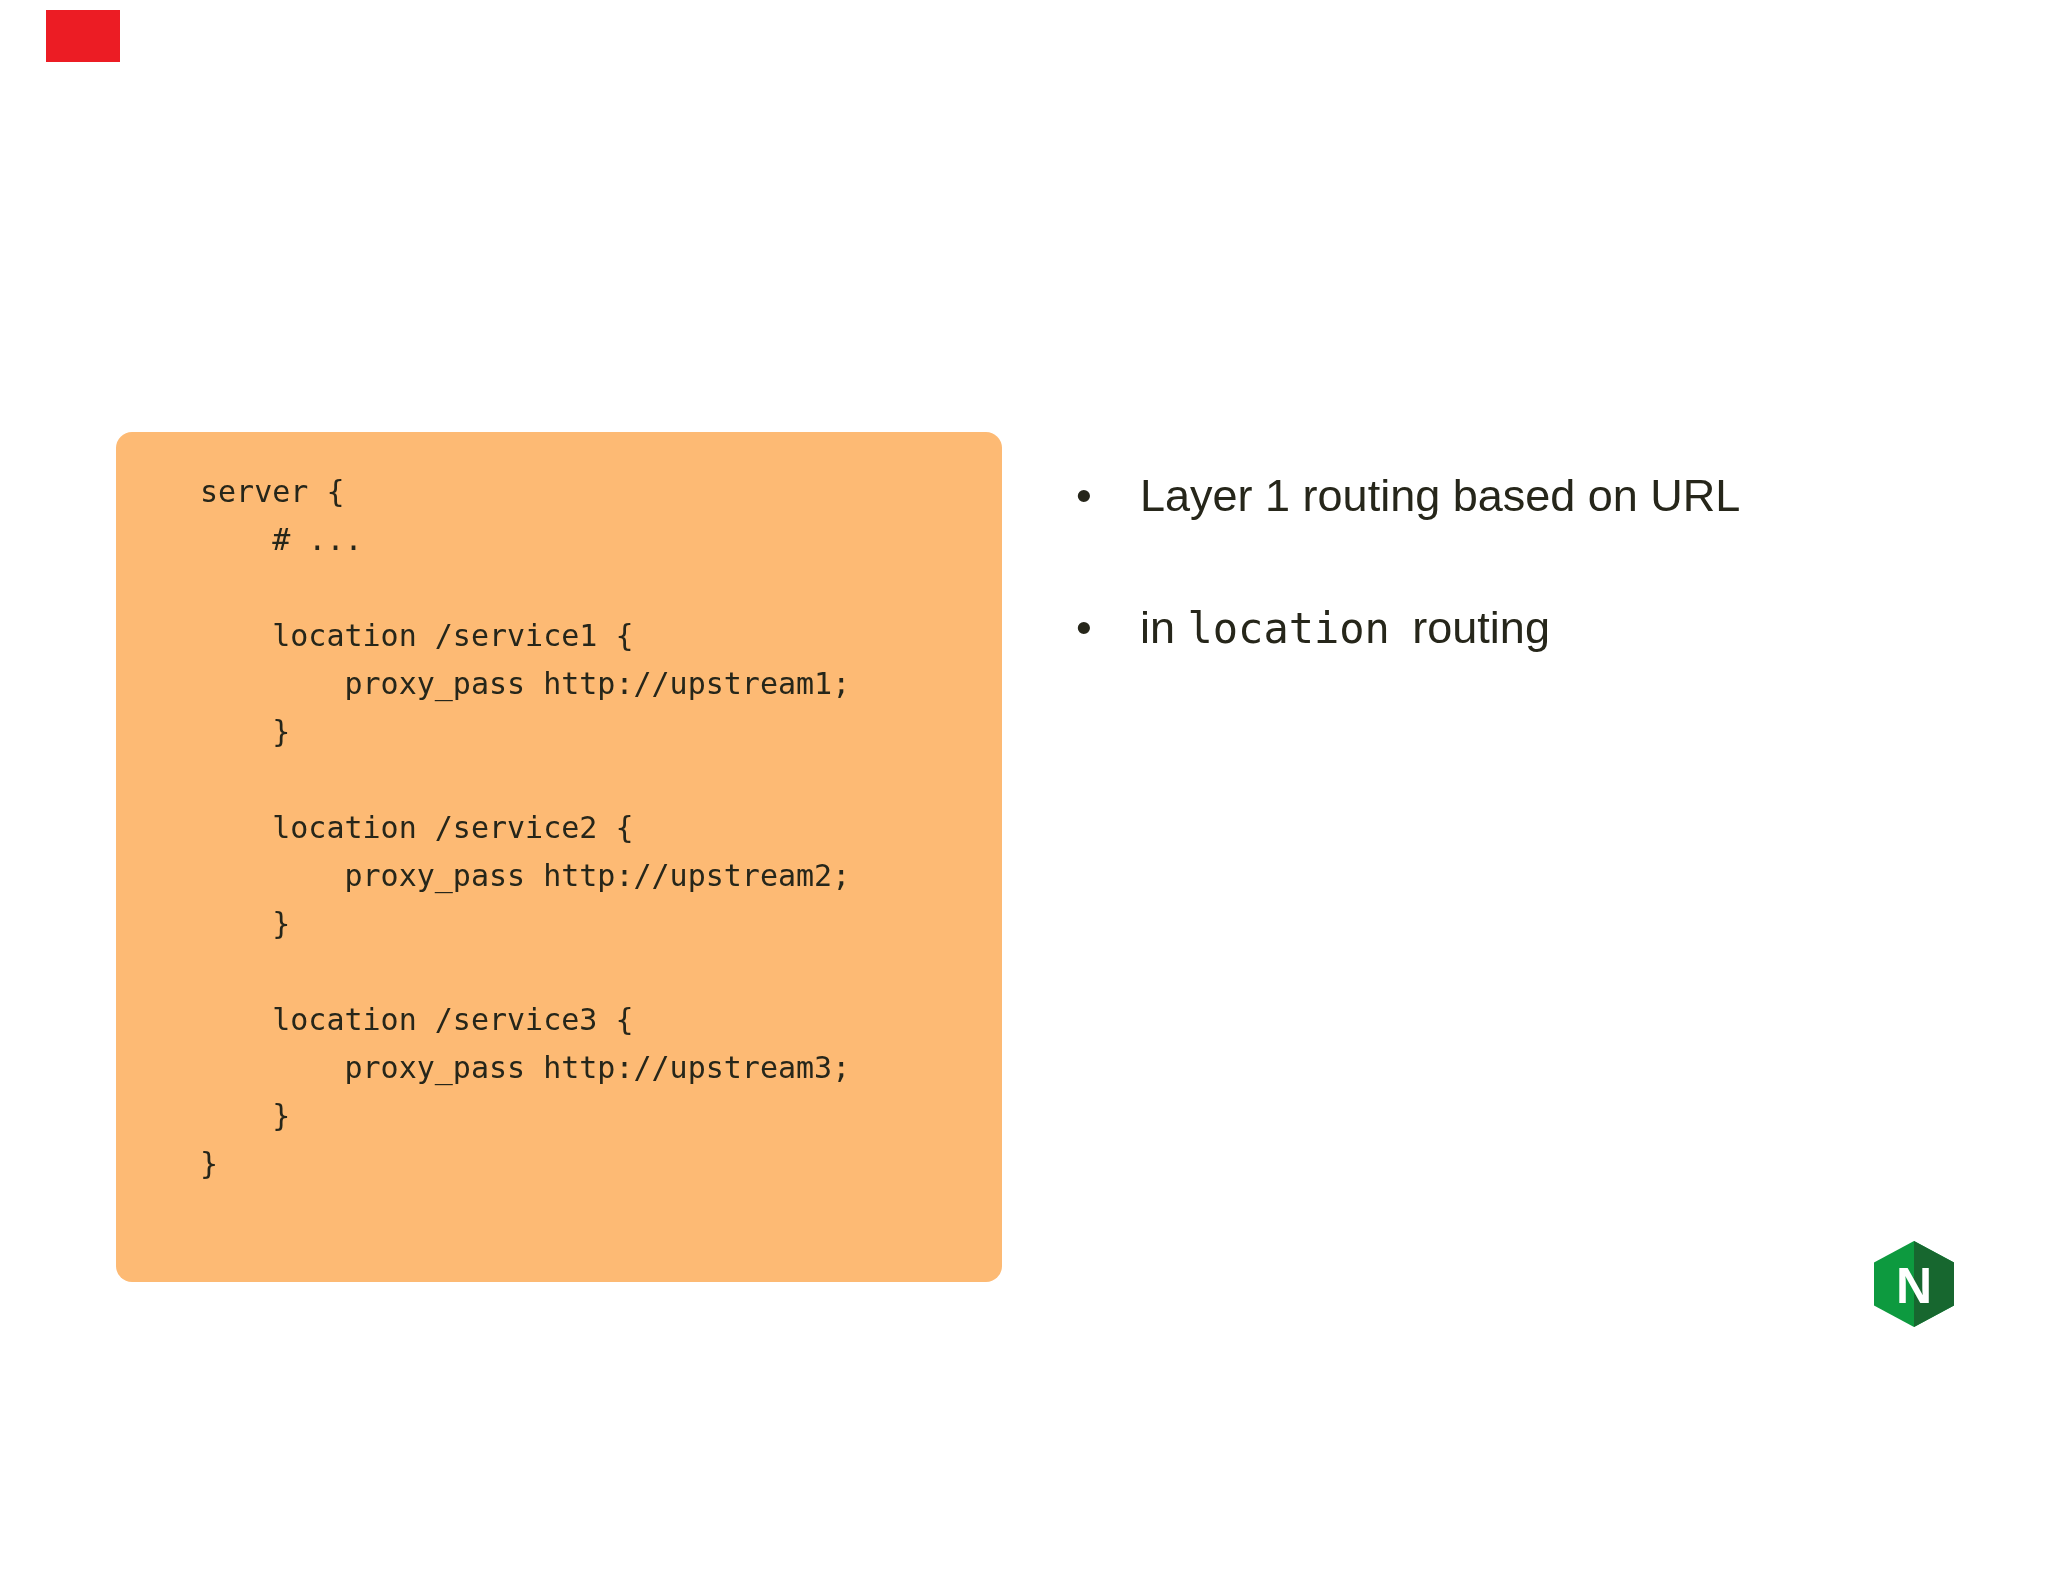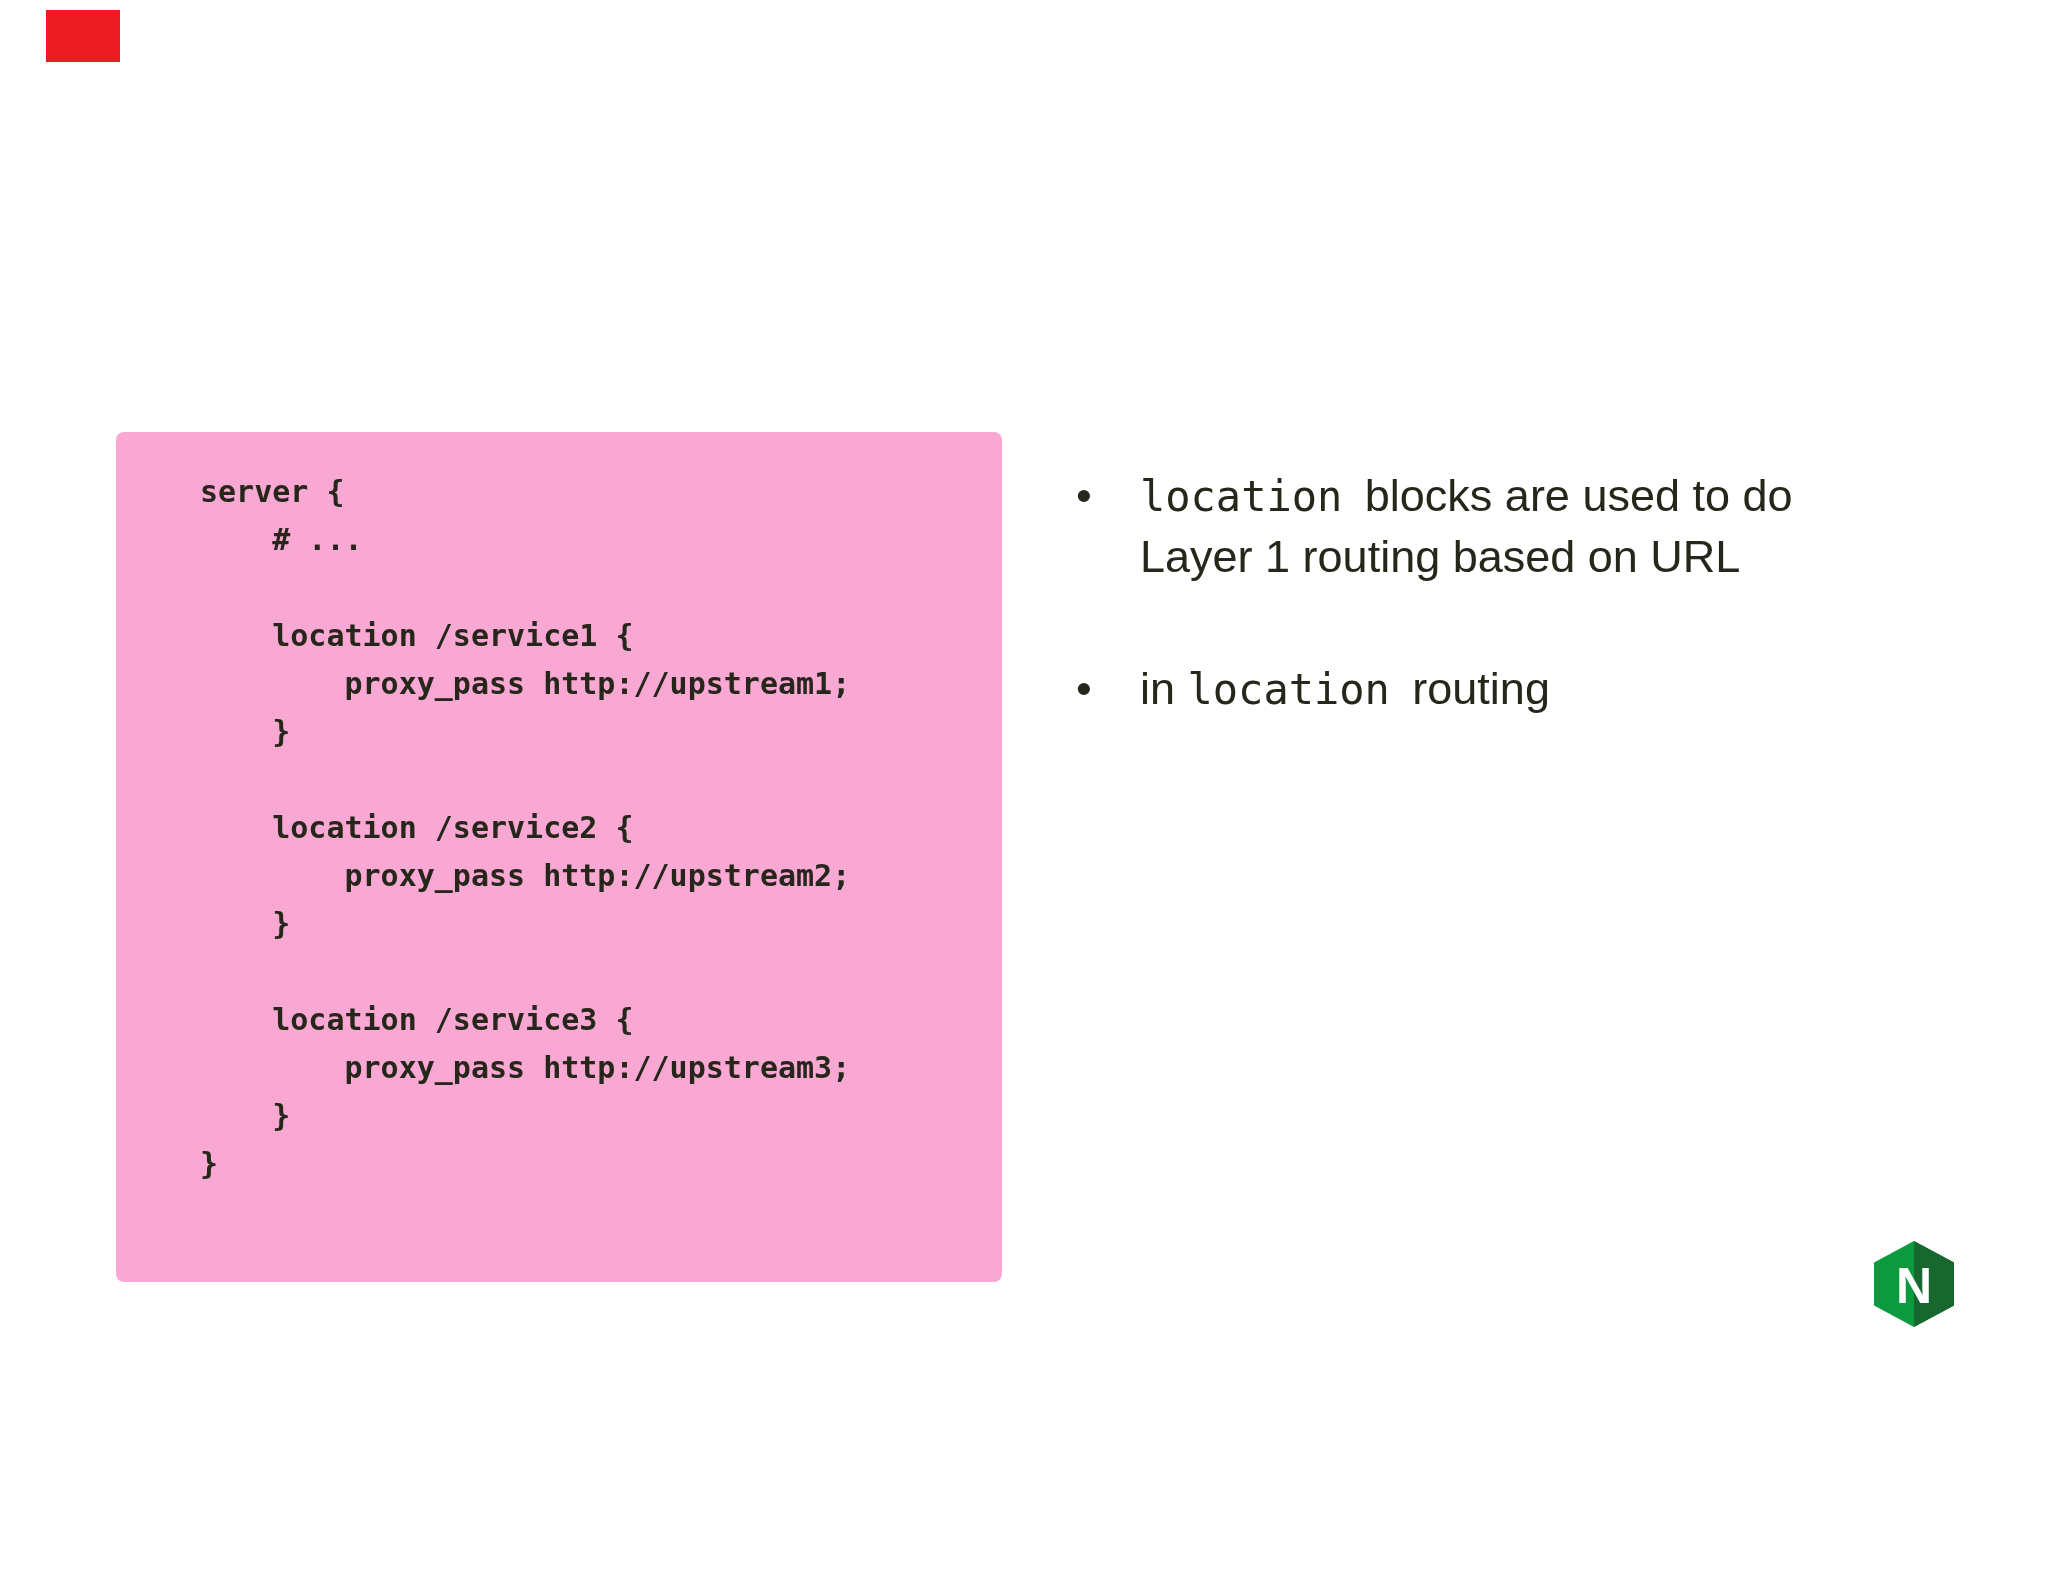--- a/index.html
+++ b/index.html
@@ -23,23 +23,22 @@
     font-size: 77px;
     line-height: 82px;
     font-weight: 400;
     color: #0E9245;
     white-space: nowrap;
   }
   #code-panel {
     position: absolute;
     left: 116px; top: 432px;
     width: 886px; height: 850px;
-    background: #f9a8d4;
-    border-radius: 8px;
-    font-weight: bold;
+    background: #fdba74;
+    border-radius: 16px;
   }
   #code-text {
     margin: 0;
     padding: 36px 20px 0 84px;
     font-family: "DejaVu Sans Mono", monospace;
     font-size: 30px;
     line-height: 48px;
     color: #26261A;
     white-space: pre;
   }
@@ -100,21 +99,20 @@
     location /service3 {
         proxy_pass http://upstream3;
     }
 }</pre>
   </div>
 
   <div id="bullet-list">
       <div class="bullet-item">
         <div class="bullet-dot">•</div>
         <div class="bullet-content">
-          <div class="bullet-line"><span class="seg-mono">location</span><span class="seg-sans"> blocks are used to do</span></div>
           <div class="bullet-line"><span class="seg-sans">Layer 1 routing based on URL</span></div>
         </div>
       </div>
       <div class="bullet-item">
         <div class="bullet-dot">•</div>
         <div class="bullet-content">
           <div class="bullet-line"><span class="seg-sans">in </span><span class="seg-mono">location</span><span class="seg-sans"> routing</span></div>
         </div>
       </div>
     </div>

